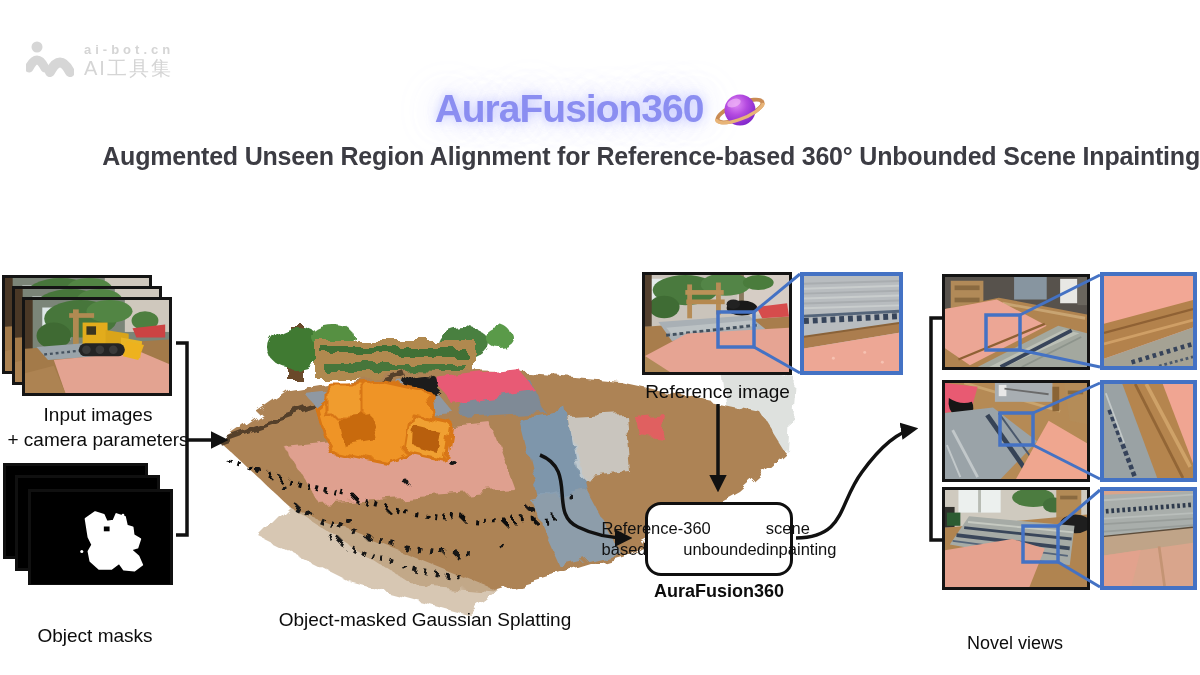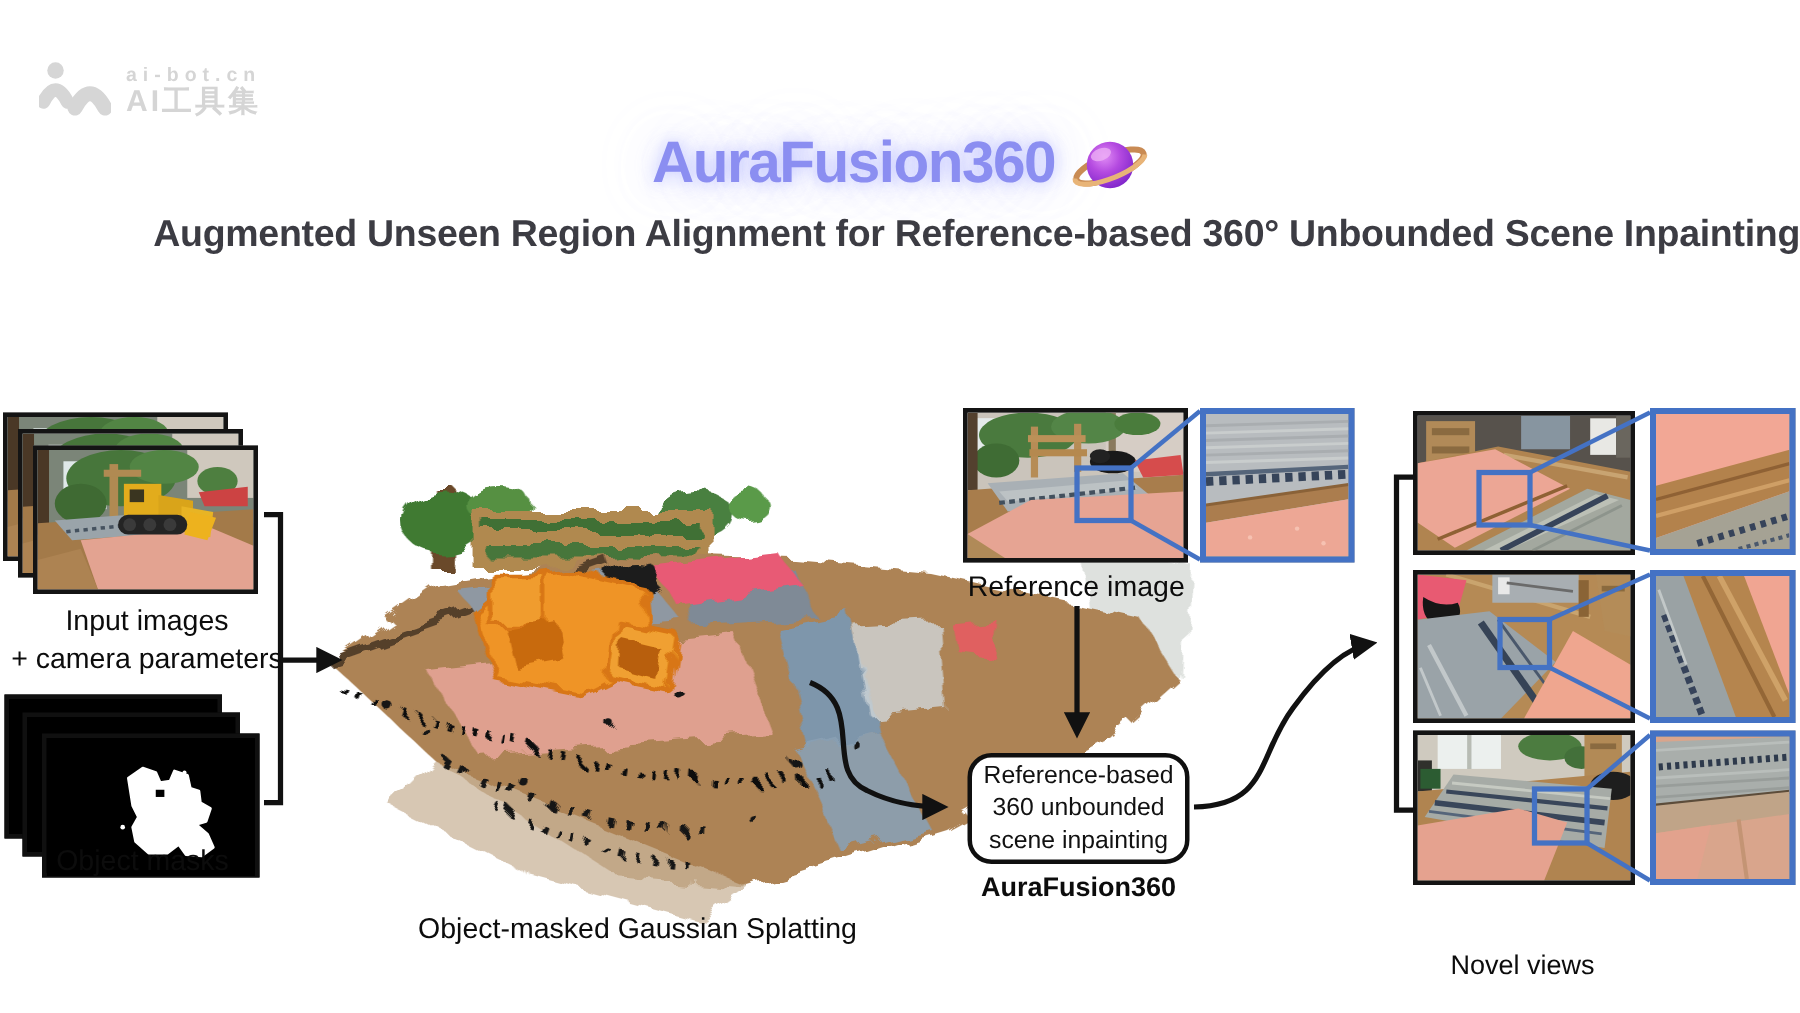--- a/index.html
+++ b/index.html
@@ -3,38 +3,38 @@
 <meta charset="utf-8">
 <style>
   html,body{margin:0;padding:0;}
   body{width:1200px;height:675px;position:relative;background:#ffffff;overflow:hidden;
        font-family:"Liberation Sans",sans-serif;color:#111;}
   .abs{position:absolute;}
   
   .watermark{left:26px;top:40px;display:flex;align-items:center;gap:10px;color:#d5d5d5;}
   .wm-text{display:flex;flex-direction:column;line-height:1.1;}
   .wm-site{font-size:13px;font-weight:bold;letter-spacing:4px;}
-  .wm-name{font-size:20px;font-weight:bold;letter-spacing:2px;}
+  .wm-name{font-size:20px;font-weight:normal;letter-spacing:2px;}
   
   .title-row{left:0;top:84px;width:100%;display:flex;justify-content:center;align-items:center;gap:12px;}
   .main-title{font-size:39px;font-weight:bold;letter-spacing:-1px;color:var(--title-purple,#8b8ef1);
       text-shadow:0 0 10px rgba(160,165,255,.55),0 0 26px rgba(175,180,255,.40),0 0 45px rgba(190,195,255,.30);}
   .subtitle{left:0;top:142px;width:100%;text-align:right;font-size:25px;font-weight:bold;color:#3c3c43;letter-spacing:-.2px;}
   
   .frame{position:absolute;border:3px solid #141414;background:#888;box-sizing:border-box;}
   .frame svg{display:block;width:100%;height:100%;}
   .inset{position:absolute;border:4px solid var(--accent,#4472c4);background:#999;box-sizing:border-box;}
   .inset svg{display:block;width:100%;height:100%;}
   .maskframe{position:absolute;border:3px solid #101010;background:#000;box-sizing:border-box;}
   
   .lbl{position:absolute;font-size:19px;color:#0c0c0c;text-align:center;line-height:1.3;}
   .caption{position:absolute;font-size:18px;font-weight:bold;text-align:center;color:#0c0c0c;}
   
   .method-box{position:absolute;left:645px;top:502px;width:148px;height:74px;border:3.5px solid #0f0f0f;
-      border-radius:16px;background:#fff;display:flex;flex-direction:column;justify-content:center;
+      border-radius:16px;background:#fff;display:flex;justify-content:center;
       align-items:center;font-size:16.5px;line-height:1.28;box-sizing:border-box;}
   .overlay{left:0;top:0;width:1200px;height:675px;pointer-events:none;}
 </style>
 </head>
 <body style="--accent: #4472c4; --title-purple: #8b8ef1;">
 
 <svg width="0" height="0" style="position:absolute" aria-hidden="true">
 <defs>
   <marker id="ah" viewBox="0 0 10 10" refX="7.5" refY="5" markerWidth="5" markerHeight="5" orient="auto-start-reverse">
     <path d="M0,0 L10,5 L0,10 z" fill="#111"></path>
@@ -325,21 +325,21 @@
   <div>+ camera parameters</div>
 </div>
 
 <div class="abs" style="left:3px;top:463px;width:180px;height:130px;">
   <div class="maskframe" style="left:0;top:0;width:145px;height:96px;"></div>
   <div class="maskframe" style="left:12px;top:12px;width:145px;height:96px;"></div>
   <div class="maskframe" style="left:25px;top:26px;width:145px;height:96px;"><svg viewBox="0 0 145 96" preserveAspectRatio="none">
         <use href="#sym-mask"></use>
       </svg></div>
 </div>
-<div class="lbl" style="left:0px;top:563px;width:190px;">Object masks</div>
+<div class="lbl" style="left:0px;top:624px;width:190px;">Object masks</div>
 
 <svg class="abs" style="left:200px;top:322px;" width="600" height="300" viewBox="0 0 600 300">
     <use href="#sym-splat"></use>
   </svg>
 <div class="lbl" style="left:230px;top:608px;width:390px;">Object-masked Gaussian Splatting</div>
 
 <div class="frame" style="left:642px;top:272px;width:150px;height:103px;">
     <svg viewBox="0 0 150 103" preserveAspectRatio="none">
       <use href="#sym-ref"></use>
     </svg>

